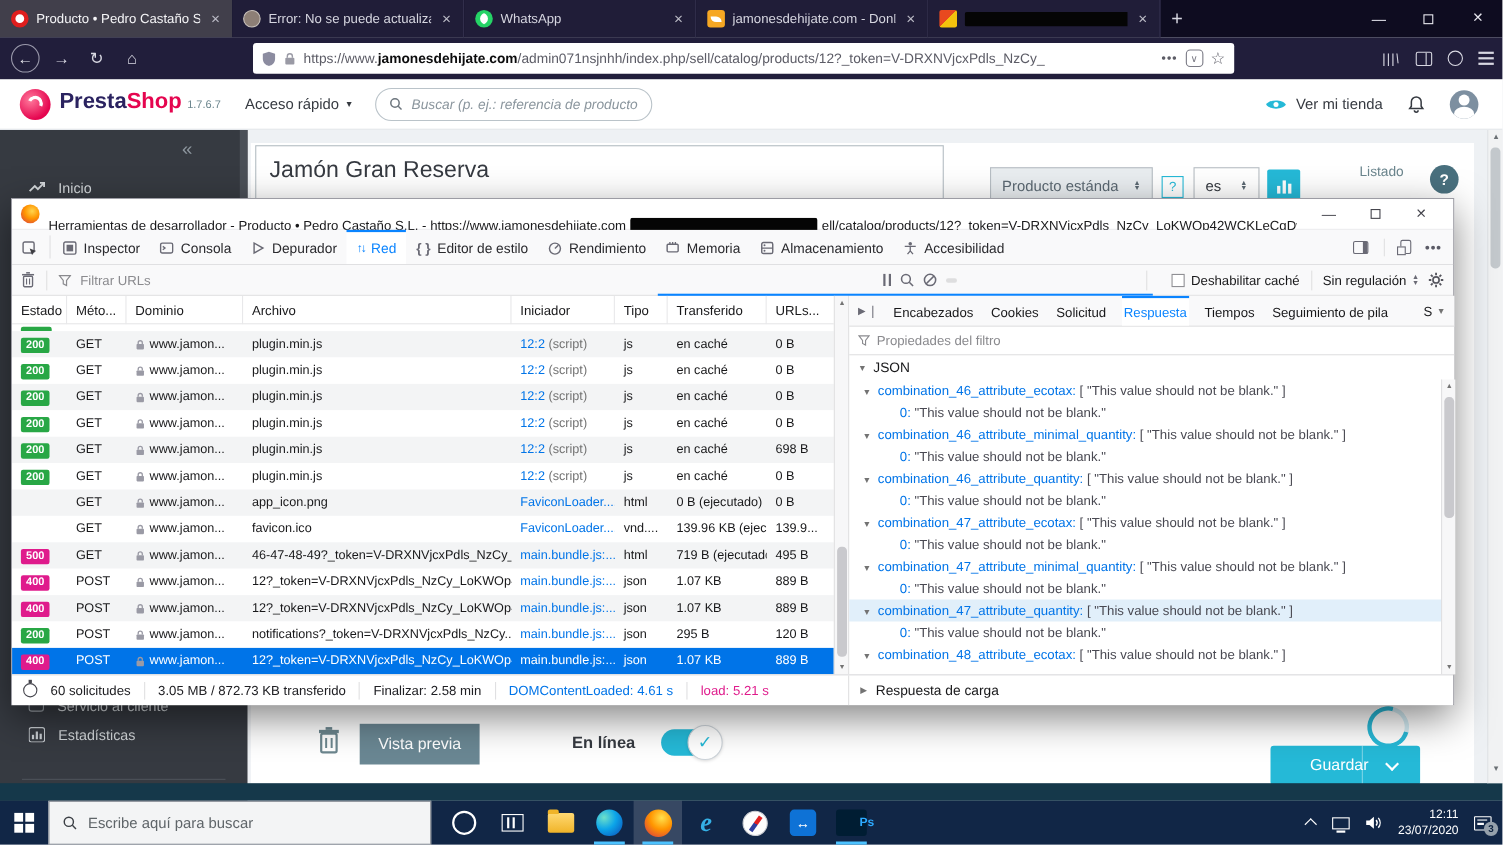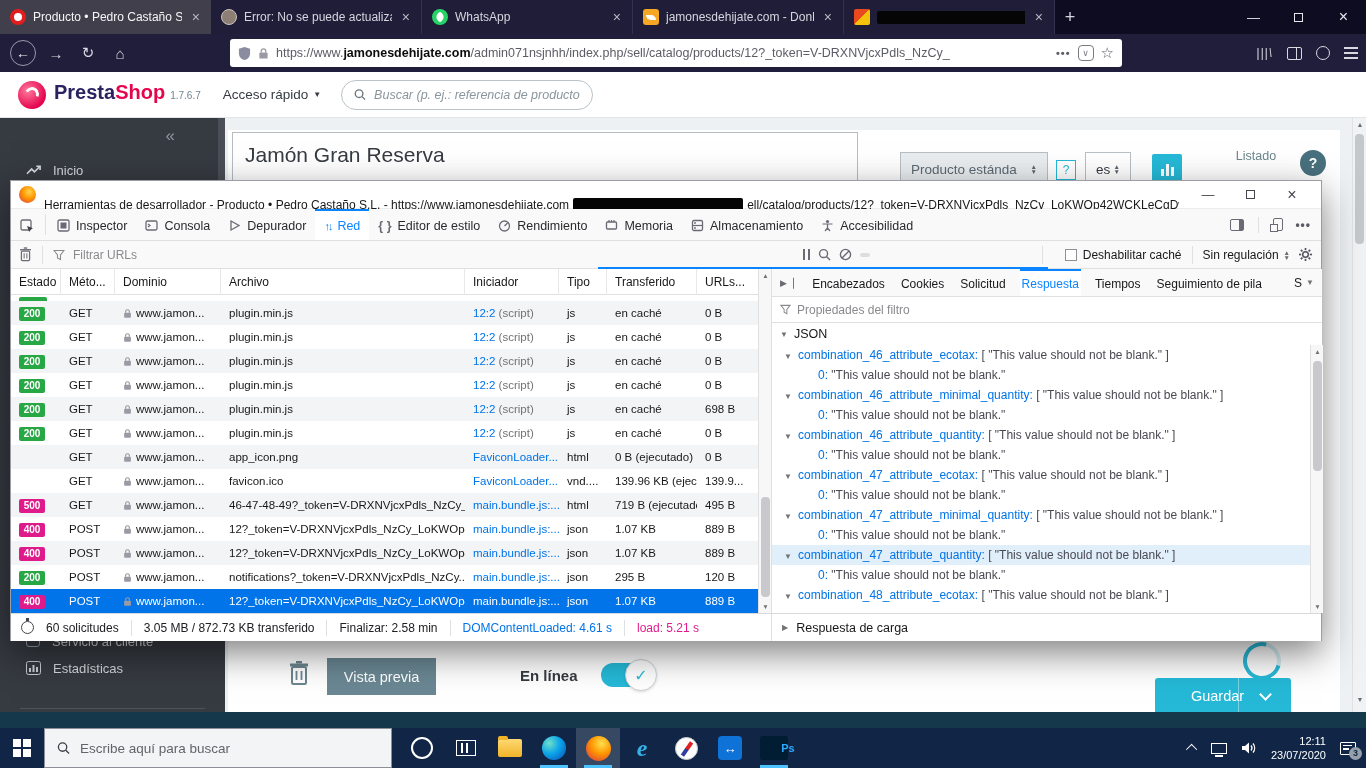--- a/index.html
+++ b/index.html
@@ -307,20 +307,37 @@
     <span>Acceso rápido</span>
       <span class="carety">▼</span>
   </div>
   <div class="pssearch">
     <svg width="13" height="13" viewBox="0 0 14 14">
         <circle cx="6" cy="6" r="4.5" fill="none" stroke="#6c757d" stroke-width="1.6"></circle>
         <line x1="9.5" y1="9.5" x2="13" y2="13" stroke="#6c757d" stroke-width="1.6"></line>
       </svg>
     <input placeholder="Buscar (p. ej.: referencia de producto, n" style="">
   </div>
+  <div class="hdr-right">
+    <div class="viewshop">
+      <svg width="20" height="12" viewBox="0 0 20 12">
+          <path d="M1 6 C4 1 16 1 19 6 C16 11 4 11 1 6z" fill="#25b9d7"></path>
+          <circle cx="10" cy="6" r="2.3" fill="#fff"></circle>
+        </svg>
+      <span>Ver mi tienda</span>
+    </div>
+    <svg width="17" height="18" viewBox="0 0 16 17">
+        <path d="M8 2a4.2 4.2 0 0 0-4.2 4.2V10L2.4 12h11.2L12.2 10V6.2A4.2 4.2 0 0 0 8 2z" fill="none" stroke="#363a41" stroke-width="1.3"></path>
+        <path d="M6.4 13.5a1.6 1.6 0 0 0 3.2 0" fill="none" stroke="#363a41" stroke-width="1.3"></path>
+      </svg>
+    <span class="avatar">
+        <i></i>
+        <u></u>
+      </span>
+  </div>
 </div>
 
 <div class="psbody">
   <div class="sidebar">
     <span class="collapse">«</span>
     <span class="sbscroll"></span>
     <div class="sbitem" style="top:42px;">
       <svg width="15" height="12" viewBox="0 0 16 12">
           <polyline points="1,10 6,5 9,8 15,2" fill="none" stroke="#d3d7da" stroke-width="1.8"></polyline>
           <polyline points="11,2 15,2 15,6" fill="none" stroke="#d3d7da" stroke-width="1.8"></polyline>
@@ -347,21 +364,21 @@
   <div class="title-input">Jamón Gran Reserva</div>
 
   <div class="sel-box" style="left:900px;top:34px;width:148px;background:#e9edf0;">
     <span style="white-space:nowrap;overflow:hidden;">Producto estánda</span>
     <span class="updown">
         <span>▲</span>
         <span>▼</span>
       </span>
   </div>
   <div class="helpbox">?</div>
-  <div class="sel-box" style="left:1085px;top:34px;width:46px;background:#fff;color:#363a41;">
+  <div class="sel-box" style="left:1085px;top:34px;width:60px;background:#fff;color:#363a41;">
     <span>es</span>
     <span class="updown">
         <span>▲</span>
         <span>▼</span>
       </span>
   </div>
   <div class="chartbtn">
     <i style="height:7px;"></i>
       <i style="height:12px;"></i>
       <i style="height:9px;"></i>

